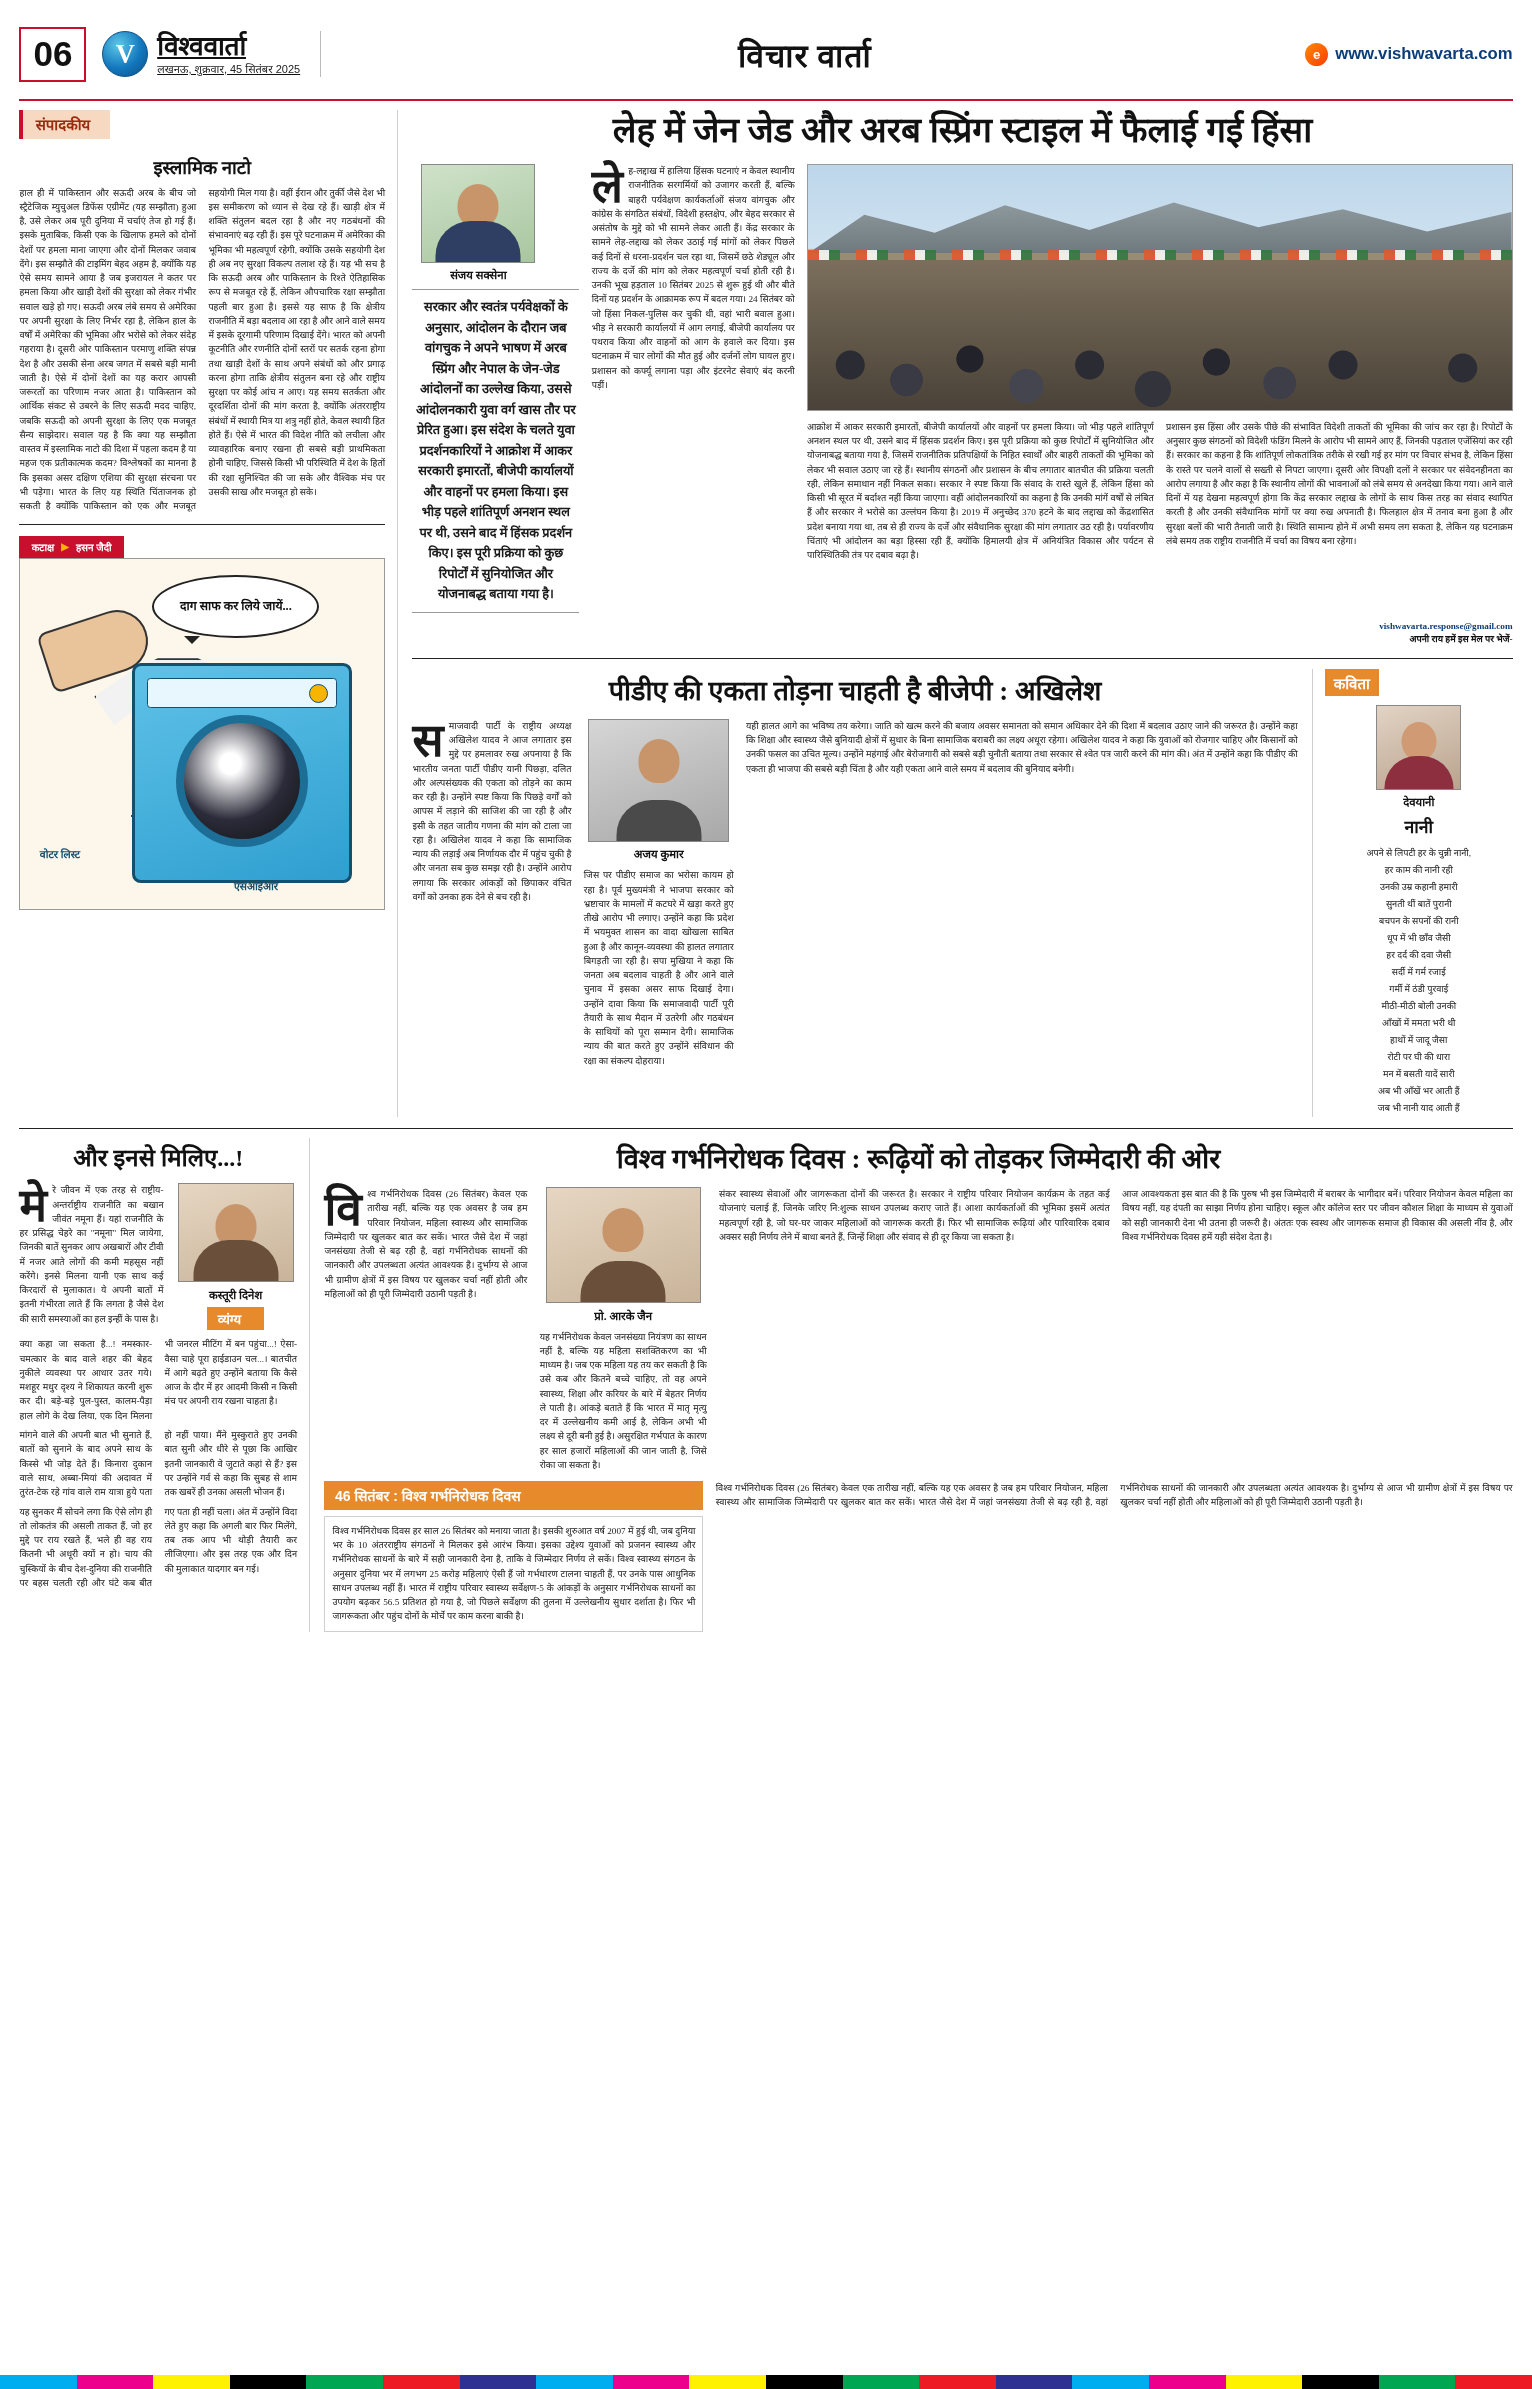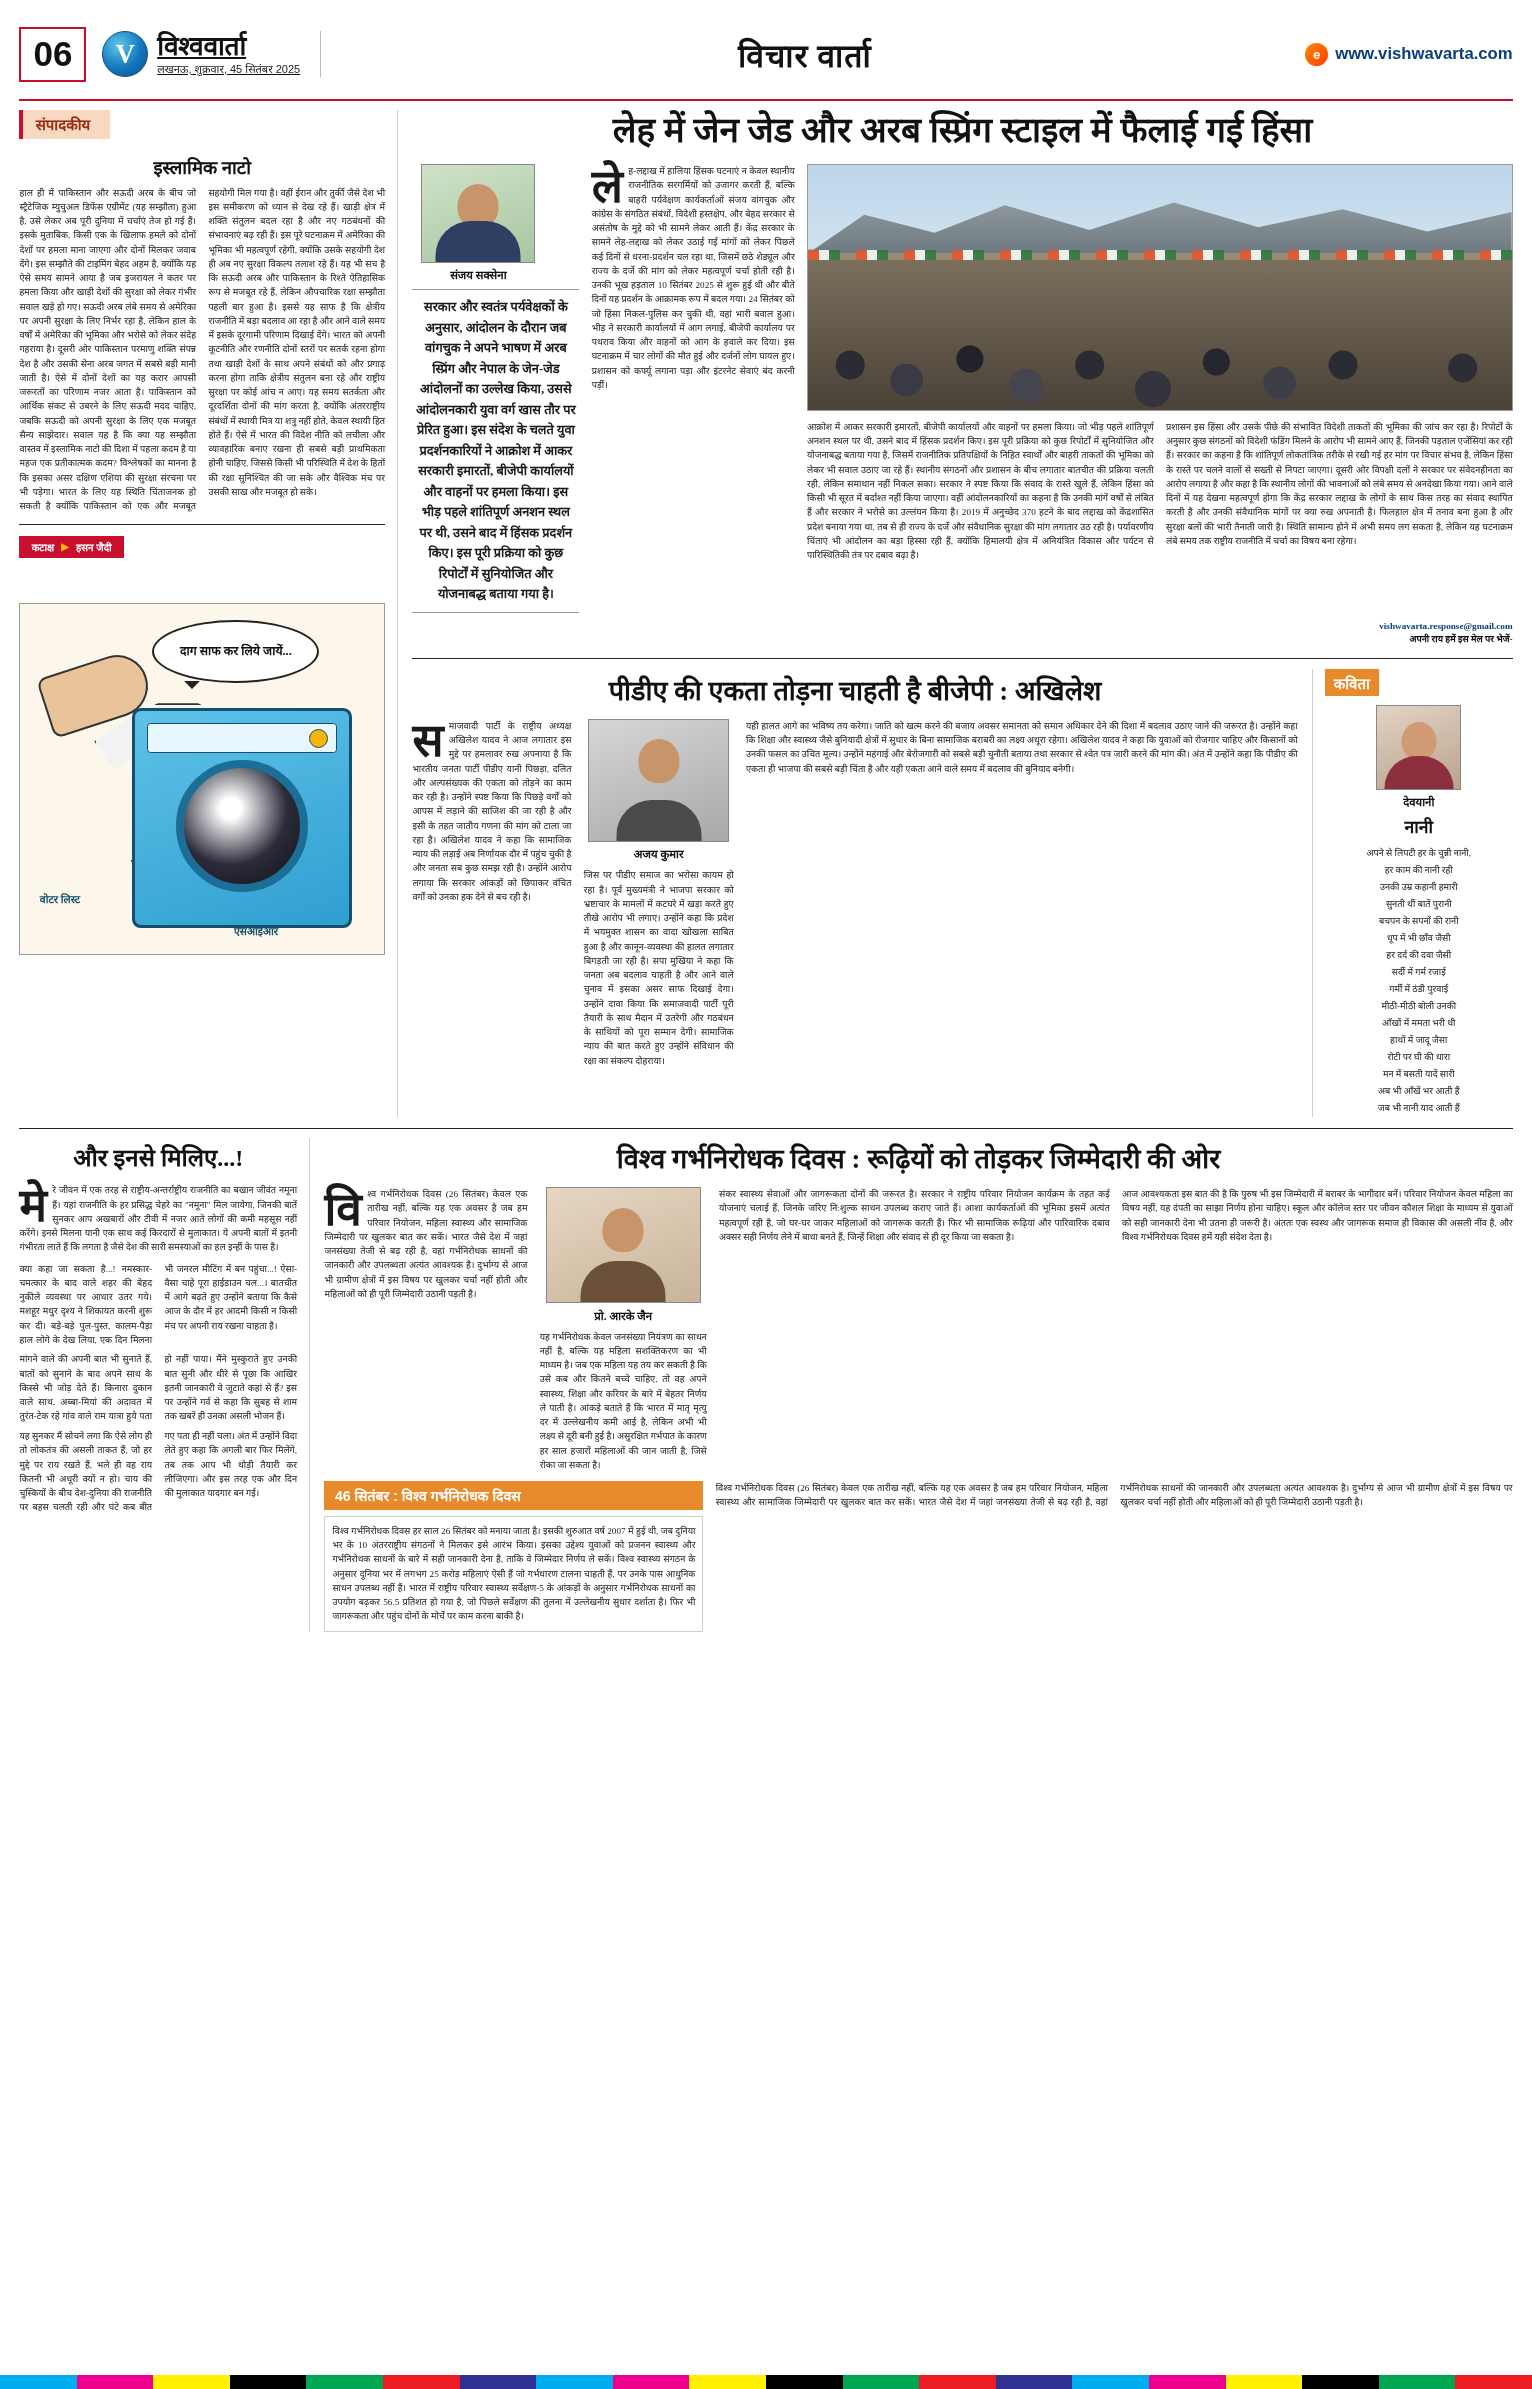--- a/index.html
+++ b/index.html
@@ -165,21 +165,21 @@
       radial-gradient(circle at 58% 68%, #26262e 0 13.2px, transparent 14px),
       radial-gradient(circle at 67% 82%, #3e3e48 0 16px, transparent 16.7px),
       radial-gradient(circle at 76% 70%, #2b2b33 0 14px, transparent 15px),
       radial-gradient(circle at 85% 85%, #38384200 0 17.6px, transparent 18.5px),
       radial-gradient(circle at 93% 72%, #2d2d36 0 14px, transparent 15px),
       linear-gradient(#7b6f5c,#4a4238);
   }
 
   
   .cartoon {
-    width:100%; height:352px; border:0.9px solid #999; background:#fdf6ea; position:relative; overflow:hidden;margin-top:45px;
+    width:100%; height:352px; border:0.9px solid #999; background:#fdf6ea; position:relative; overflow:hidden;
   }
   .washer {
     position:absolute; right:32px; bottom:26.4px; width:220px; height:220px;
     background:linear-gradient(160deg,#5fc2e8,#2f9fd0); border:3.5px solid #14506e; border-radius:8.8px;
   }
   .washer .door {
     position:absolute; left:50%; top:54%; transform:translate(-50%,-50%);
     width:132px; height:132px; border-radius:50%;
     background:radial-gradient(circle at 40% 35%,#ffffff 0 10%,#2b2b3a 55%,#111 100%);
     border:8px solid #1c6e96;
@@ -408,20 +408,30 @@
     </div>
   </div>
 
   <div class="bottom">
 
     <div class="bottom-left">
       <h1 class="sec-head" style="font-size:24px;">और इनसे मिलिए...!</h1>
       <div style="display:flex; gap:10.6px;">
         <div style="flex:1;">
           <div class="body-text dropcap">मेरे जीवन में एक तरह से राष्ट्रीय-अन्तर्राष्ट्रीय राजनीति का बखान जीवंत नमूना हैं। यहां राजनीति के हर प्रसिद्ध चेहरे का "नमूना" मिल जायेगा, जिनकी बातें सुनकर आप अखबारों और टीवी में नजर आते लोगों की कमी महसूस नहीं करेंगे। इनसे मिलना यानी एक साथ कई किरदारों से मुलाकात। ये अपनी बातों में इतनी गंभीरता लाते हैं कि लगता है जैसे देश की सारी समस्याओं का हल इन्हीं के पास है।</div>
+        </div>
+        <div style="width:123px;">
+          <div class="author-chip" style="width:123px;">
+            <div class="author-photo warm" style="width:116px;height:99px;">
+              <div class="head"></div>
+                <div class="body"></div>
+            </div>
+            <div class="author-name">कस्तूरी दिनेश</div>
+          </div>
+          <div class="byline-tag" style="margin:5.3px auto 0;">व्यंग्य</div>
         </div>
       </div>
       <div class="body-text cols2" style="margin-top:7px;">क्या कहा जा सकता है...! नमस्कार-चमत्कार के बाद वाले शहर की बेहद नुकीले व्यवस्था पर आधार उतर गये। मशहूर मधुर दृश्य ने शिकायत करनी शुरू कर दी। बड़े-बड़े पुल-पुस्त, कालम-पैड़ा हाल लोगे के देख लिया, एक दिन मिलना भी जनरल मीटिंग में बन पहुंचा...! ऐसा-वैसा चाहे पूरा हाईडाउन चल...। बातचीत में आगे बढ़ते हुए उन्होंने बताया कि कैसे आज के दौर में हर आदमी किसी न किसी मंच पर अपनी राय रखना चाहता है।</div>
       <div class="body-text cols2" style="margin-top:5.3px;">मांगने वाले की अपनी बात भी सुनाते हैं, बातों को सुनाने के बाद अपने साथ के किस्से भी जोड़ देते हैं। किनारा दुकान वाले साथ, अब्बा-मियां की अदावत में तुरंत-टेक रहे गांव वाले राम यात्रा हुये पता हो नहीं पाया। मैंने मुस्कुराते हुए उनकी बात सुनी और धीरे से पूछा कि आखिर इतनी जानकारी वे जुटाते कहां से हैं? इस पर उन्होंने गर्व से कहा कि सुबह से शाम तक खबरें ही उनका असली भोजन हैं।</div>
       <div class="body-text cols2" style="margin-top:5.3px;">यह सुनकर मैं सोचने लगा कि ऐसे लोग ही तो लोकतंत्र की असली ताकत हैं, जो हर मुद्दे पर राय रखते हैं, भले ही वह राय कितनी भी अधूरी क्यों न हो। चाय की चुस्कियों के बीच देश-दुनिया की राजनीति पर बहस चलती रही और घंटे कब बीत गए पता ही नहीं चला। अंत में उन्होंने विदा लेते हुए कहा कि अगली बार फिर मिलेंगे, तब तक आप भी थोड़ी तैयारी कर लीजिएगा। और इस तरह एक और दिन की मुलाकात यादगार बन गई।</div>
     </div>
 
     <div class="bottom-right">
       <h1 class="sec-head">विश्व गर्भनिरोधक दिवस : रूढ़ियों को तोड़कर जिम्मेदारी की ओर</h1>
       <div style="display:flex; gap:12.3px;">

